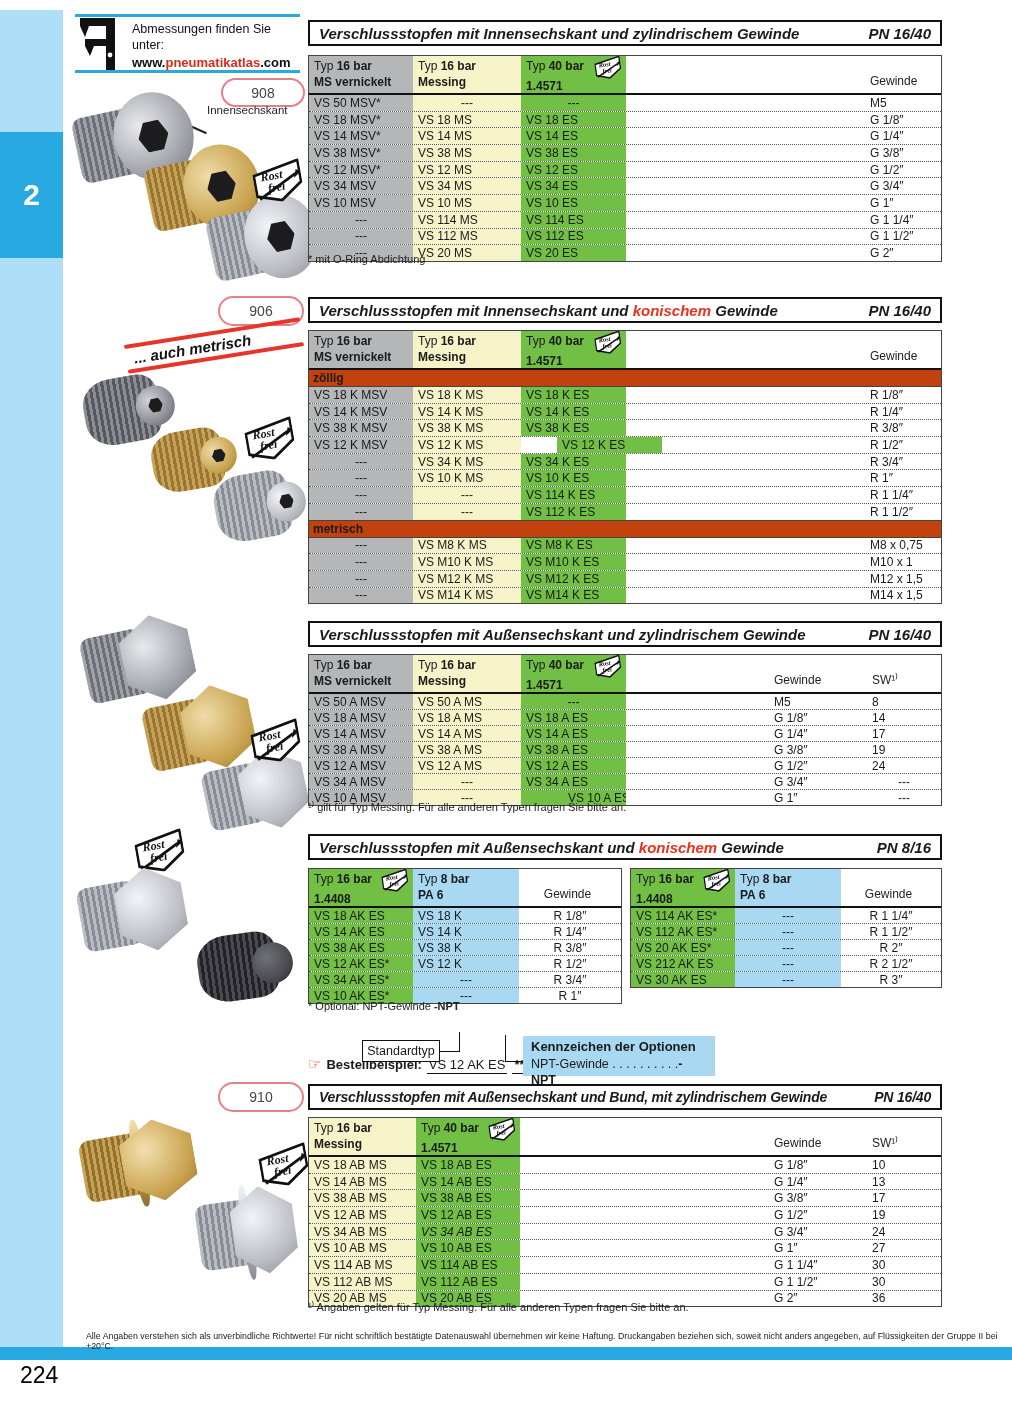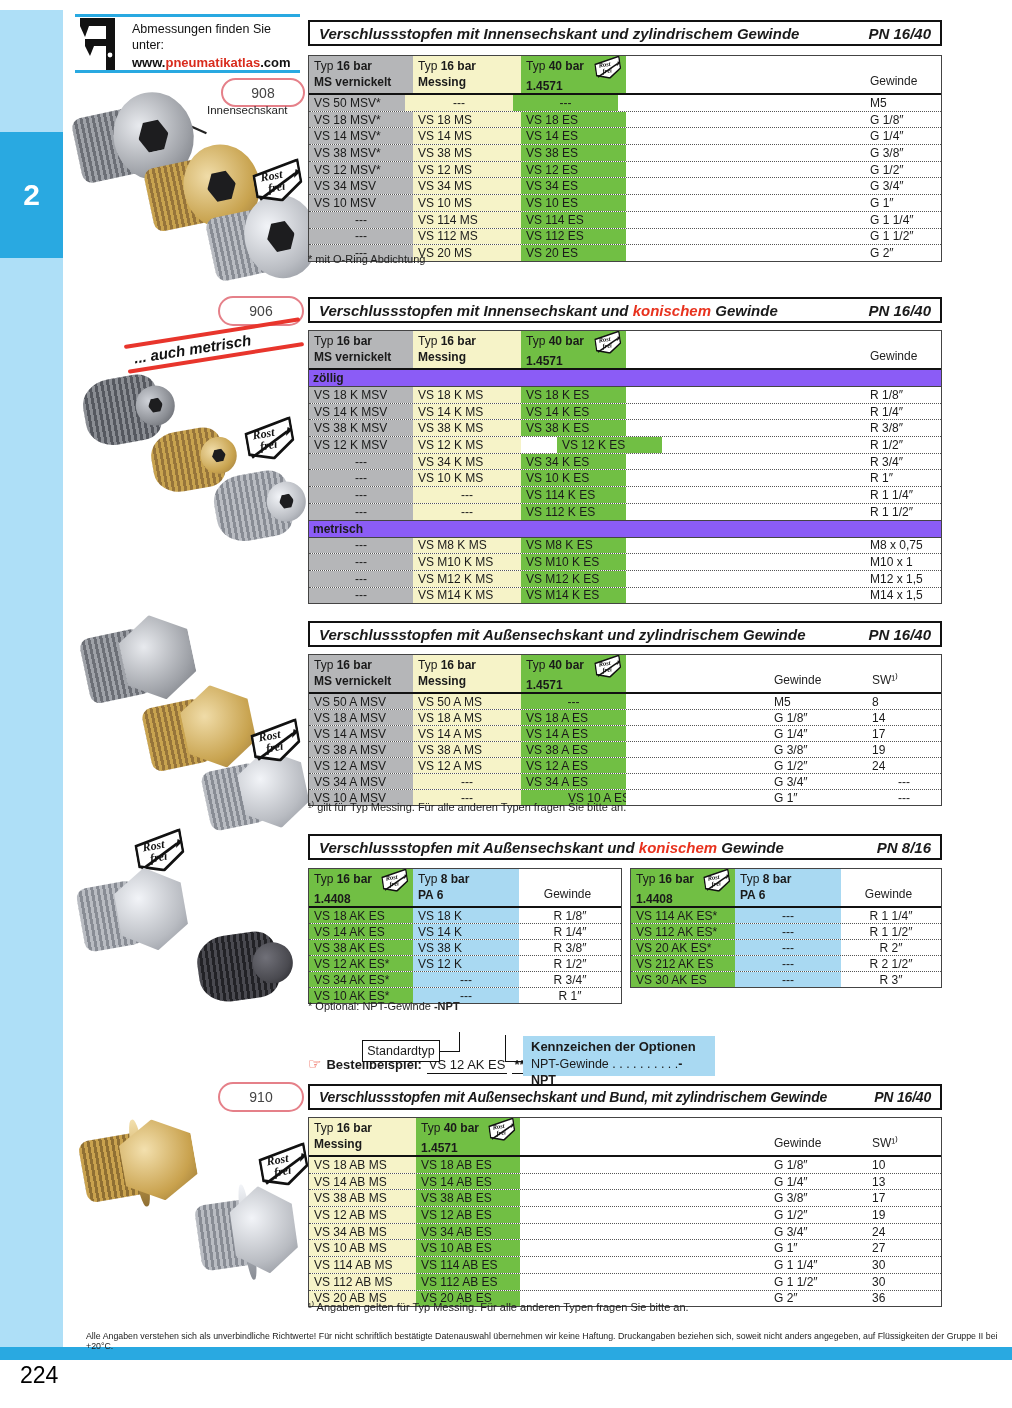--- a/index.html
+++ b/index.html
@@ -72,21 +72,21 @@
   .hlabel{display:flex;align-items:flex-end;padding-bottom:3px;font-weight:normal;color:#222;}
   .hlabel.c-center{justify-content:center;}
   .trow{display:flex;height:15.7px;border-bottom:1px dotted #555;font-size:12px;background:#fff;}
   .compact .trow{height:15px;}
   .tbody .trow:last-child{border-bottom:none;}
   .tcell{display:flex;align-items:center;padding-left:5px;box-sizing:border-box;
          overflow:hidden;white-space:nowrap;height:100%;}
   .tcell.dash{justify-content:center;padding-left:0;}
   .c-center{justify-content:center;padding-left:0;}
   .sectrow{height:16px;display:flex;align-items:center;font-weight:bold;font-size:12px;
-           padding-left:4px;background:#8b5cf6;border-bottom:1px solid #444;}
+           padding-left:4px;background:#c2410c;border-bottom:1px solid #444;}
   .sectrow.mid{border-top:1px solid #444;}
   .c-gray{background:#b5b6b8;} .c-yellow{background:#f6f3c8;} .c-green{background:#71bf44;}
   .c-blue{background:#a9d9f2;} .c-fill{background:transparent;} .c-plain{background:transparent;}
   .w104{width:104px;}.w105{width:105px;}.w106{width:106px;}.w107{width:107px;}.w108{width:108px;}
   .w102{width:102px;}.w100{width:100px;}.w98{width:98px;}.w76{width:76px;}.w74{width:74px;}
   .fillc{flex:1;}
   .footnote{position:absolute;font-size:11px;color:#222;white-space:nowrap;}
 
   
   .order-line{position:absolute;left:308px;top:1016px;font-size:13px;display:flex;align-items:baseline;gap:5px;}
@@ -275,21 +275,21 @@
                 <polygon points="40,9 44,12 37,17" fill="#111"></polygon>
               </svg></span>
           </div>
         <div class="b2">1.4571</div>
       </div>
       <div class="hcell fillc"></div>
       <div class="hcell hlabel w76">Gewinde</div>
     </div>
     <div class="tbody">
         <div class="trow">
-          <div class="tcell c-gray" style="width: 96px;">VS 50 MSV*</div>
+          <div class="tcell c-gray" style="width: 104px;">VS 50 MSV*</div>
           <div class="tcell c-yellow dash" style="width: 108px;">---</div>
           <div class="tcell c-green dash" style="width: 105px;">---</div>
           <div class="tcell c-fill" style="flex: 1 1 0%;"></div>
           <div class="tcell c-plain" style="width: 76px;">M5</div>
         </div>
         <div class="trow">
           <div class="tcell c-gray" style="width: 104px;">VS 18 MSV*</div>
           <div class="tcell c-yellow" style="width: 108px;">VS 18 MS</div>
           <div class="tcell c-green" style="width: 105px;">VS 18 ES</div>
           <div class="tcell c-fill" style="flex: 1 1 0%;"></div>
@@ -743,21 +743,21 @@
         </div>
         <div class="trow">
           <div class="tcell c-yellow" style="width: 107px;">VS 12 AB MS</div>
           <div class="tcell c-green" style="width: 104px;">VS 12 AB ES</div>
           <div class="tcell c-fill" style="flex: 1 1 0%;"></div>
           <div class="tcell c-plain" style="width: 98px;">G 1/2″</div>
           <div class="tcell c-plain" style="width: 74px;">19</div>
         </div>
         <div class="trow">
           <div class="tcell c-yellow" style="width: 107px;">VS 34 AB MS</div>
-          <div class="tcell c-green" style="width: 104px;">VS 34 AB ES</div>
+          <div class="tcell c-green" style="width: 104px; font-style: italic;">VS 34 AB ES</div>
           <div class="tcell c-fill" style="flex: 1 1 0%;"></div>
           <div class="tcell c-plain" style="width: 98px;">G 3/4″</div>
           <div class="tcell c-plain" style="width: 74px;">24</div>
         </div>
         <div class="trow">
           <div class="tcell c-yellow" style="width: 107px;">VS 10 AB MS</div>
           <div class="tcell c-green" style="width: 104px;">VS 10 AB ES</div>
           <div class="tcell c-fill" style="flex: 1 1 0%;"></div>
           <div class="tcell c-plain" style="width: 98px;">G 1″</div>
           <div class="tcell c-plain" style="width: 74px;">27</div>

